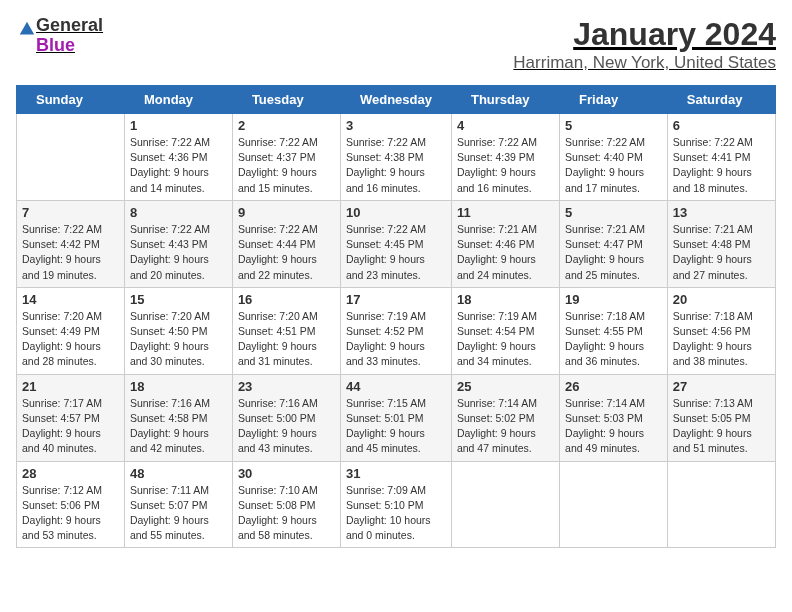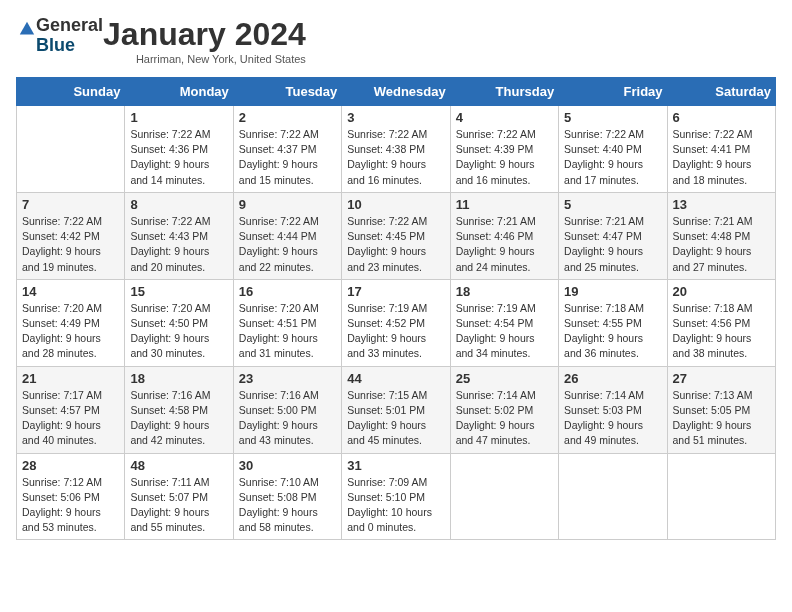--- a/index.html
+++ b/index.html
@@ -5,72 +5,74 @@
     * { box-sizing: border-box; margin: 0; padding: 0; }
     body {
       font-family: Arial, sans-serif;
       background: #fff;
       width: 792px;
       min-height: 612px;
       padding: 16px;
     }
     .header {
       display: flex;
+      justify-content: space-between;
       align-items: flex-start;
       margin-bottom: 12px;
+      text-decoration: underline;
     }
     .logo {
       display: flex;
       align-items: center;
     }
     .logo-text {
       display: flex;
       flex-direction: column;
       line-height: 1.1;
     }
     .logo-general {
       font-size: 18px;
       font-weight: bold;
       color: #333;
     }
     .logo-blue {
       font-size: 18px;
       font-weight: bold;
-      color: #0c4a6e;
+      color: #a21caf;
     }
     .logo-icon {
       width: 18px;
       height: 18px;
       margin-left: 2px;
       margin-top: -14px;
     }
     .title-block {
       text-align: right;
     }
     .month-title {
       font-size: 32px;
       font-weight: bold;
       color: #333;
     }
     .location {
-      font-size: 11px;
+      font-size: 17px;
       color: #555;
     }
     .calendar {
       width: 100%;
       border-collapse: collapse;
       border: 1px solid #ccc;
     }
     .calendar th {
       background: #2a6db5;
       color: #fff;
       font-size: 13px;
       font-weight: bold;
-      padding: 6px 4px;
-      text-align: right;
+      padding: 6px 19px;
+      text-align: left;
       border: 1px solid #2a6db5;
     }
     .calendar td {
       vertical-align: top;
       border: 1px solid #ccc;
       padding: 4px 5px;
       width: calc(100% / 7);
       min-height: 80px;
       font-size: 11px;
       color: #333;

